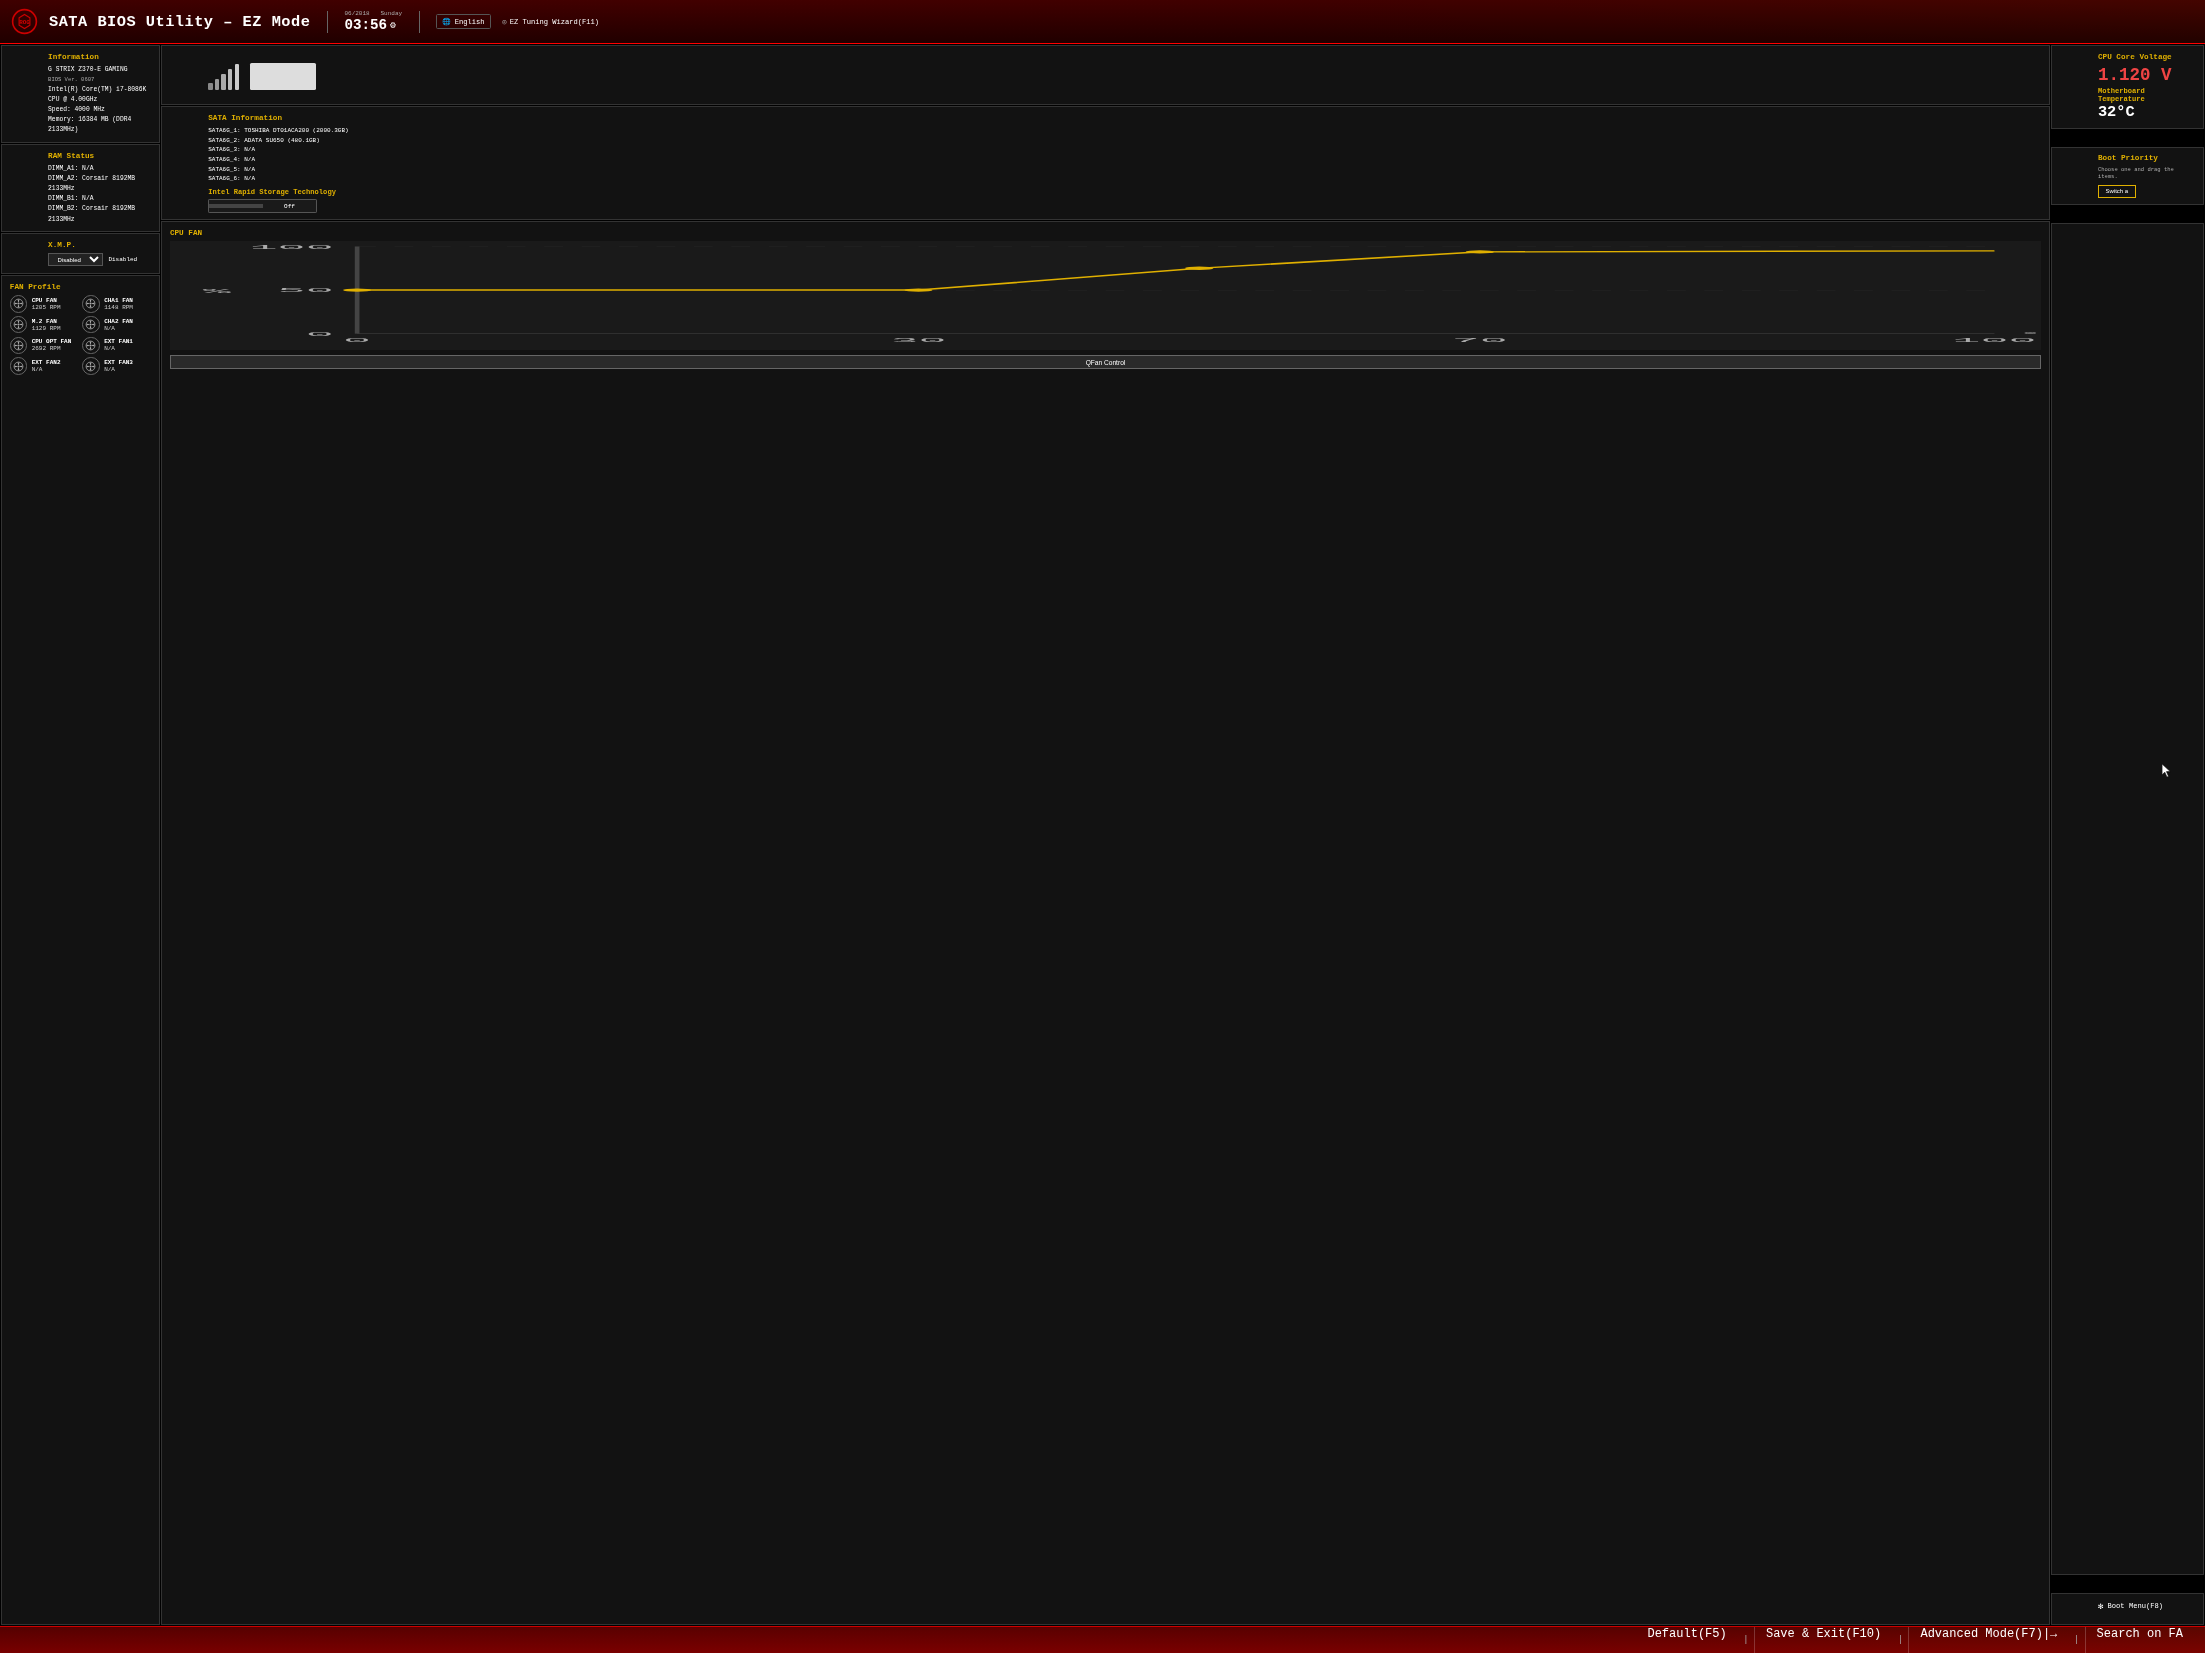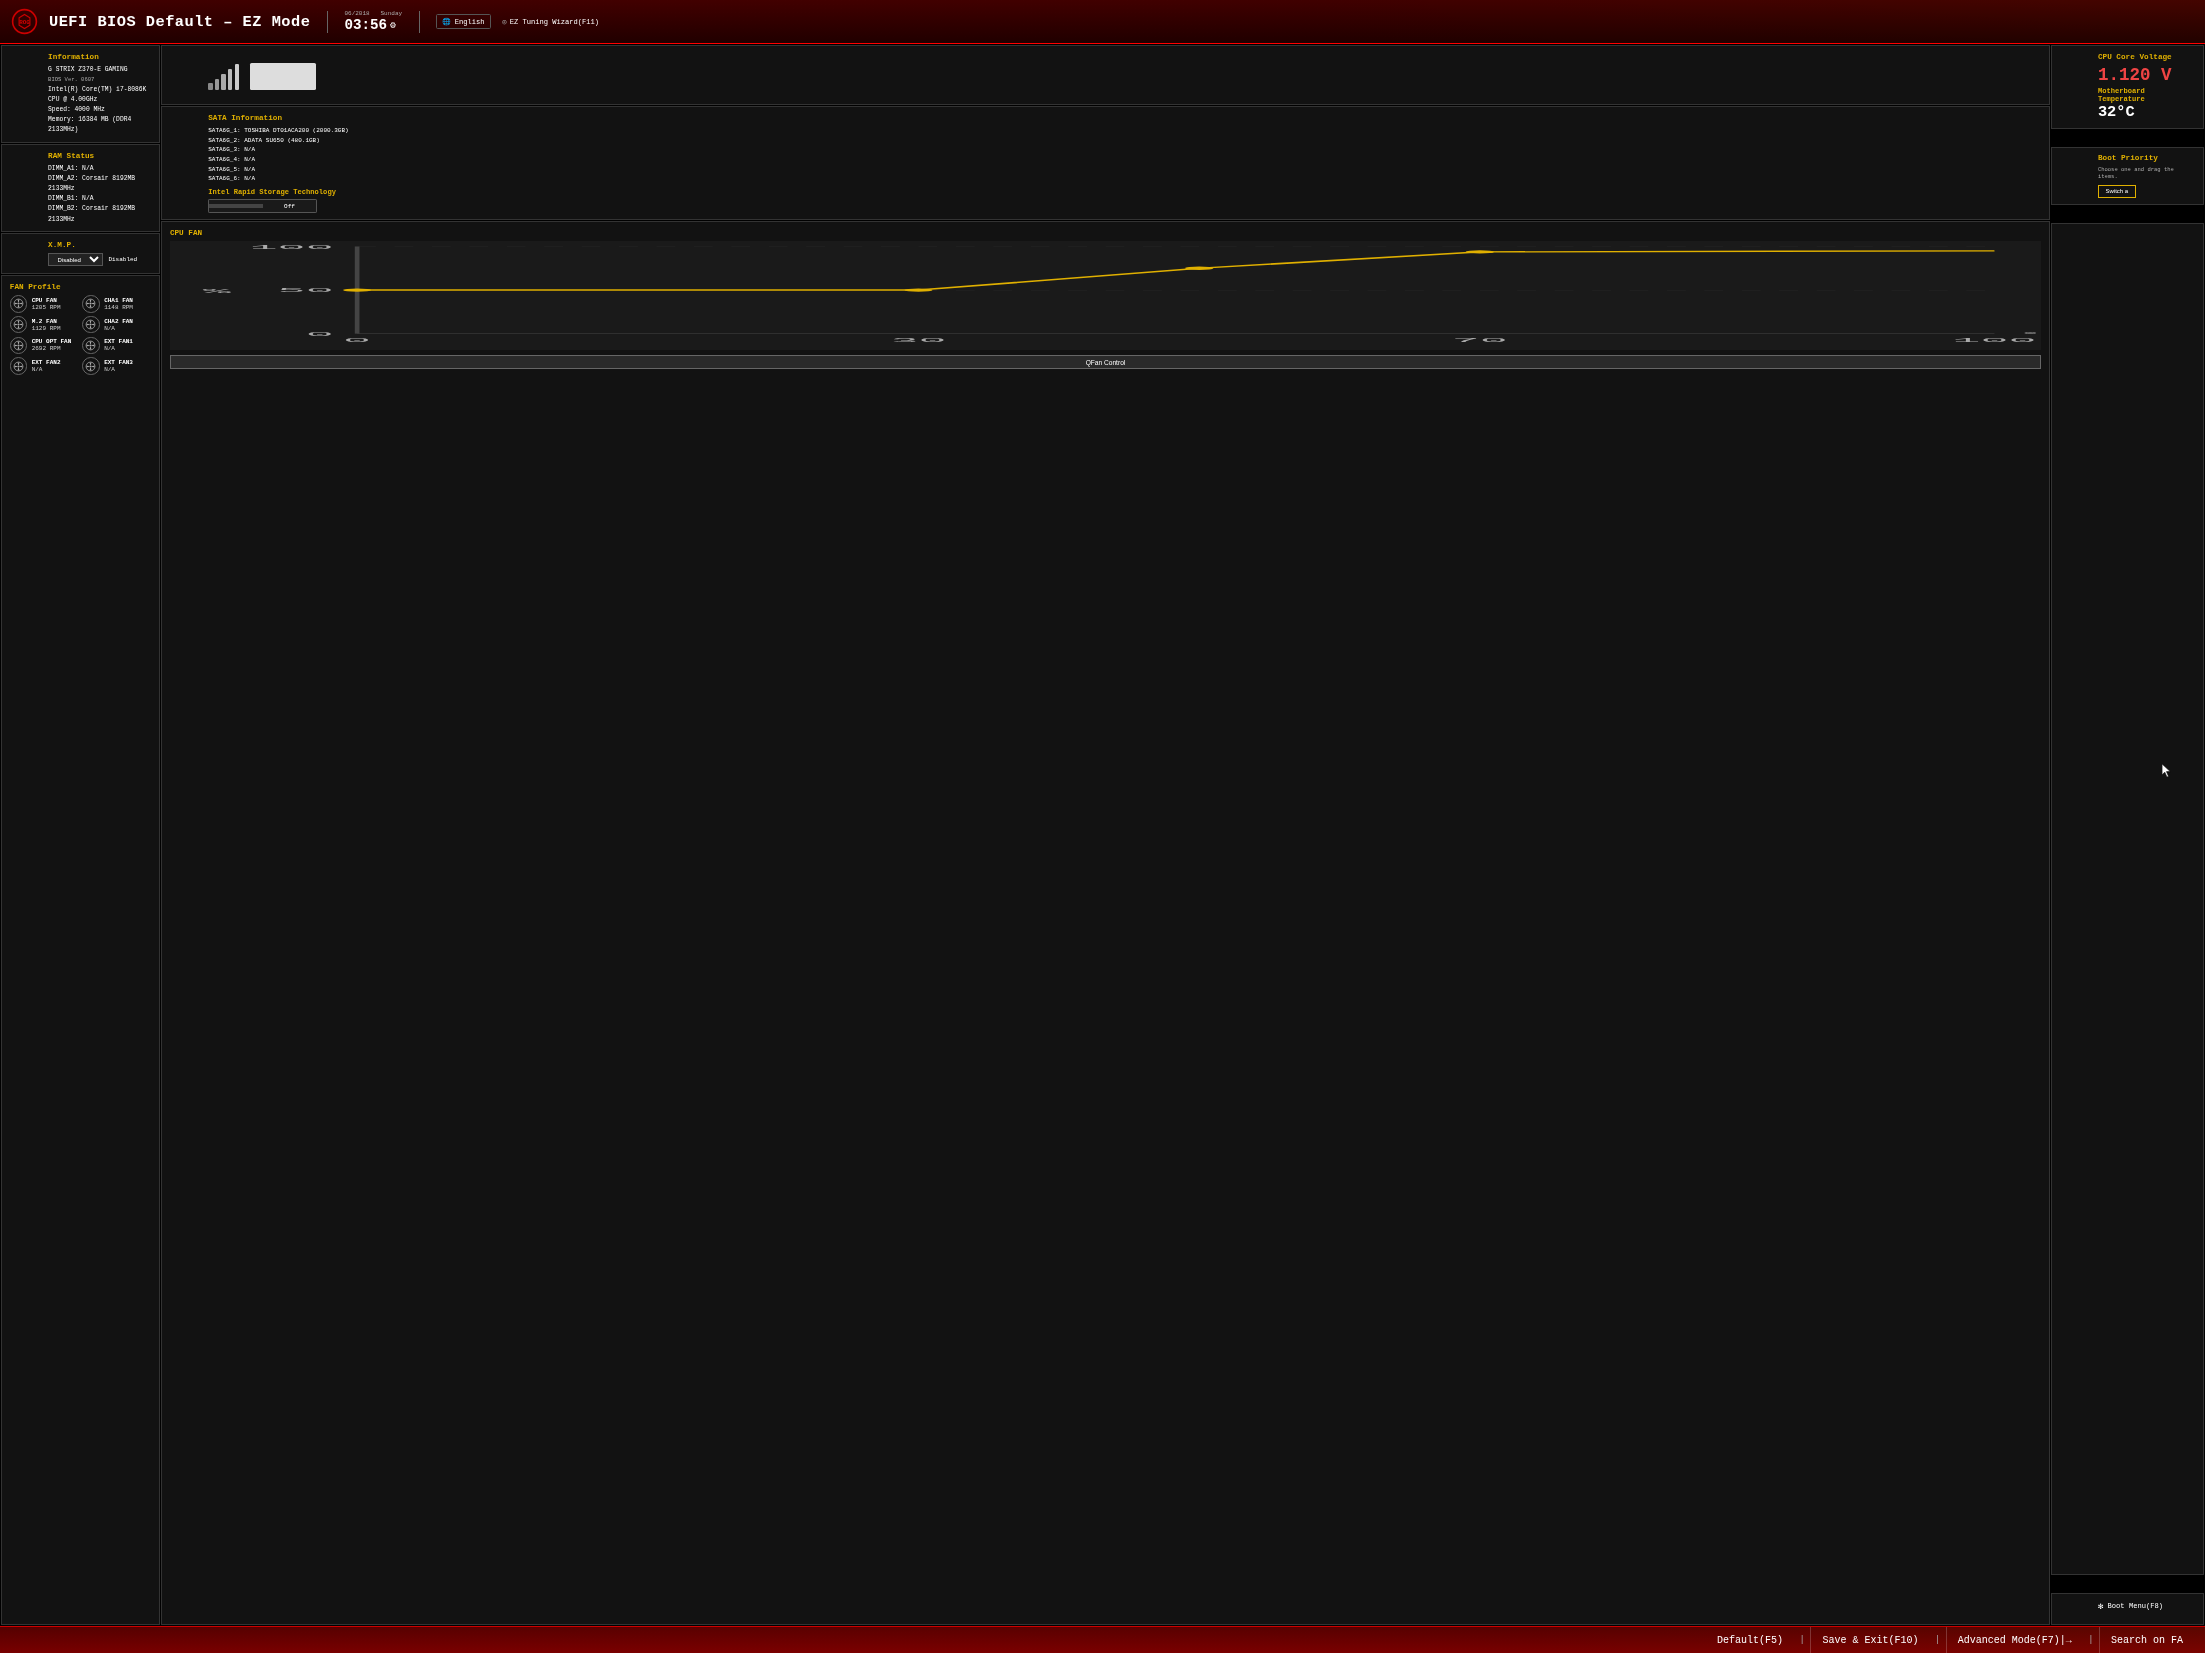--- a/index.html
+++ b/index.html
@@ -292,25 +292,25 @@
       height: 27px;
       display: flex;
       align-items: center;
       justify-content: flex-end;
       padding: 0 11px;
       gap: 0;
       border-top: 1.1px solid #cc0000;
     }
     .toolbar-btn {
       color: #fff;
-      font-size: 10px;
+      font-size: 12px;
       padding: 0 11px;
       height: 100%;
       display: flex;
-      align-items: center;
+      align-items: flex-start;
       cursor: pointer;
       border-left: 0.5px solid rgba(255,255,255,0.2);
     }
     .toolbar-btn:first-child {
       border-left: none;
     }
 
     
     .content-grid {
       position: relative;
@@ -349,21 +349,21 @@
   <div class="bg-layer"></div>
 
   <div class="header">
 
     <svg class="rog-logo" viewBox="0 0 50 50">
       <circle cx="25" cy="25" r="22" fill="none" stroke="#cc0000" stroke-width="3"></circle>
       <path d="M15 18 L25 12 L35 18 L35 32 L25 38 L15 32 Z" fill="none" stroke="#cc0000" stroke-width="2"></path>
       <text x="25" y="29" text-anchor="middle" fill="#cc0000" font-size="11" font-weight="bold">ROG</text>
     </svg>
 
-    <span class="header-title">UEFI BIOS Default – EZ Mode</span>
+    <span class="header-title">SATA BIOS Utility – EZ Mode</span>
 
     <div class="header-divider"></div>
 
     <div class="header-datetime">
       <span class="header-date">
         <span>06/2018</span>
         &nbsp;
         <span>Sunday</span>
       </span>
       <div class="header-time">

